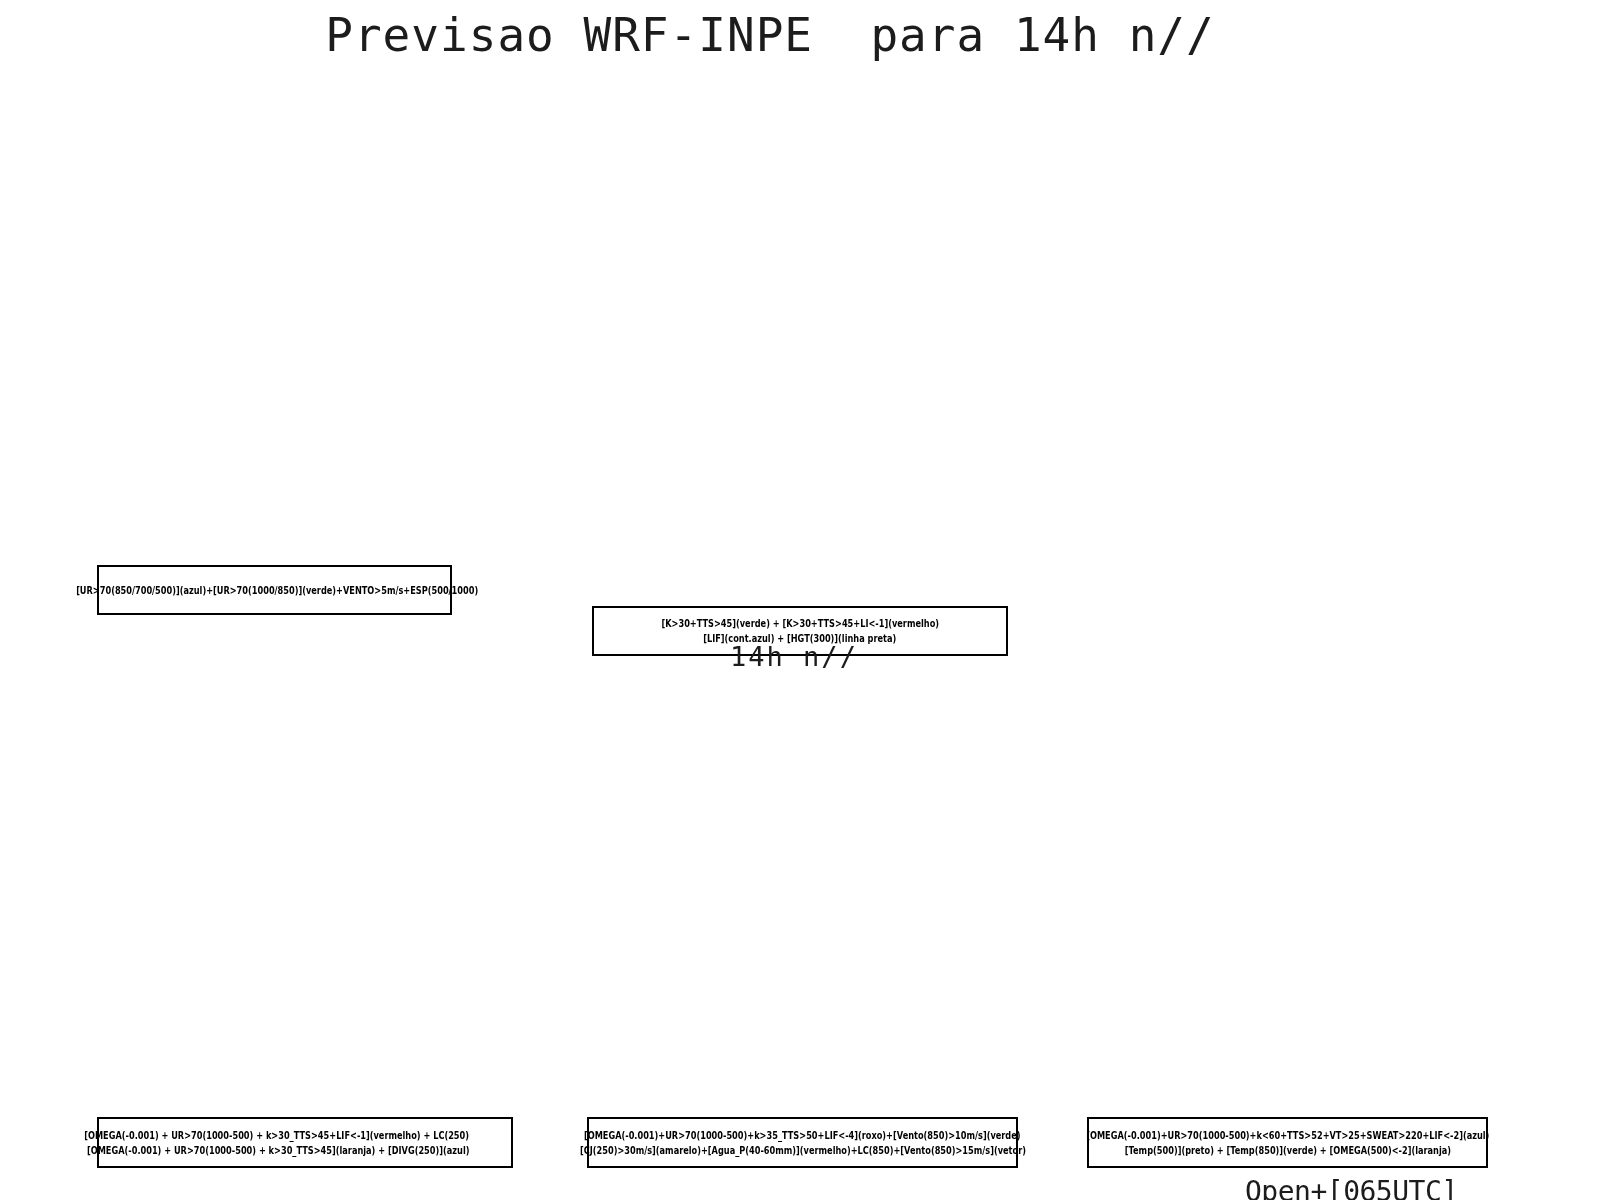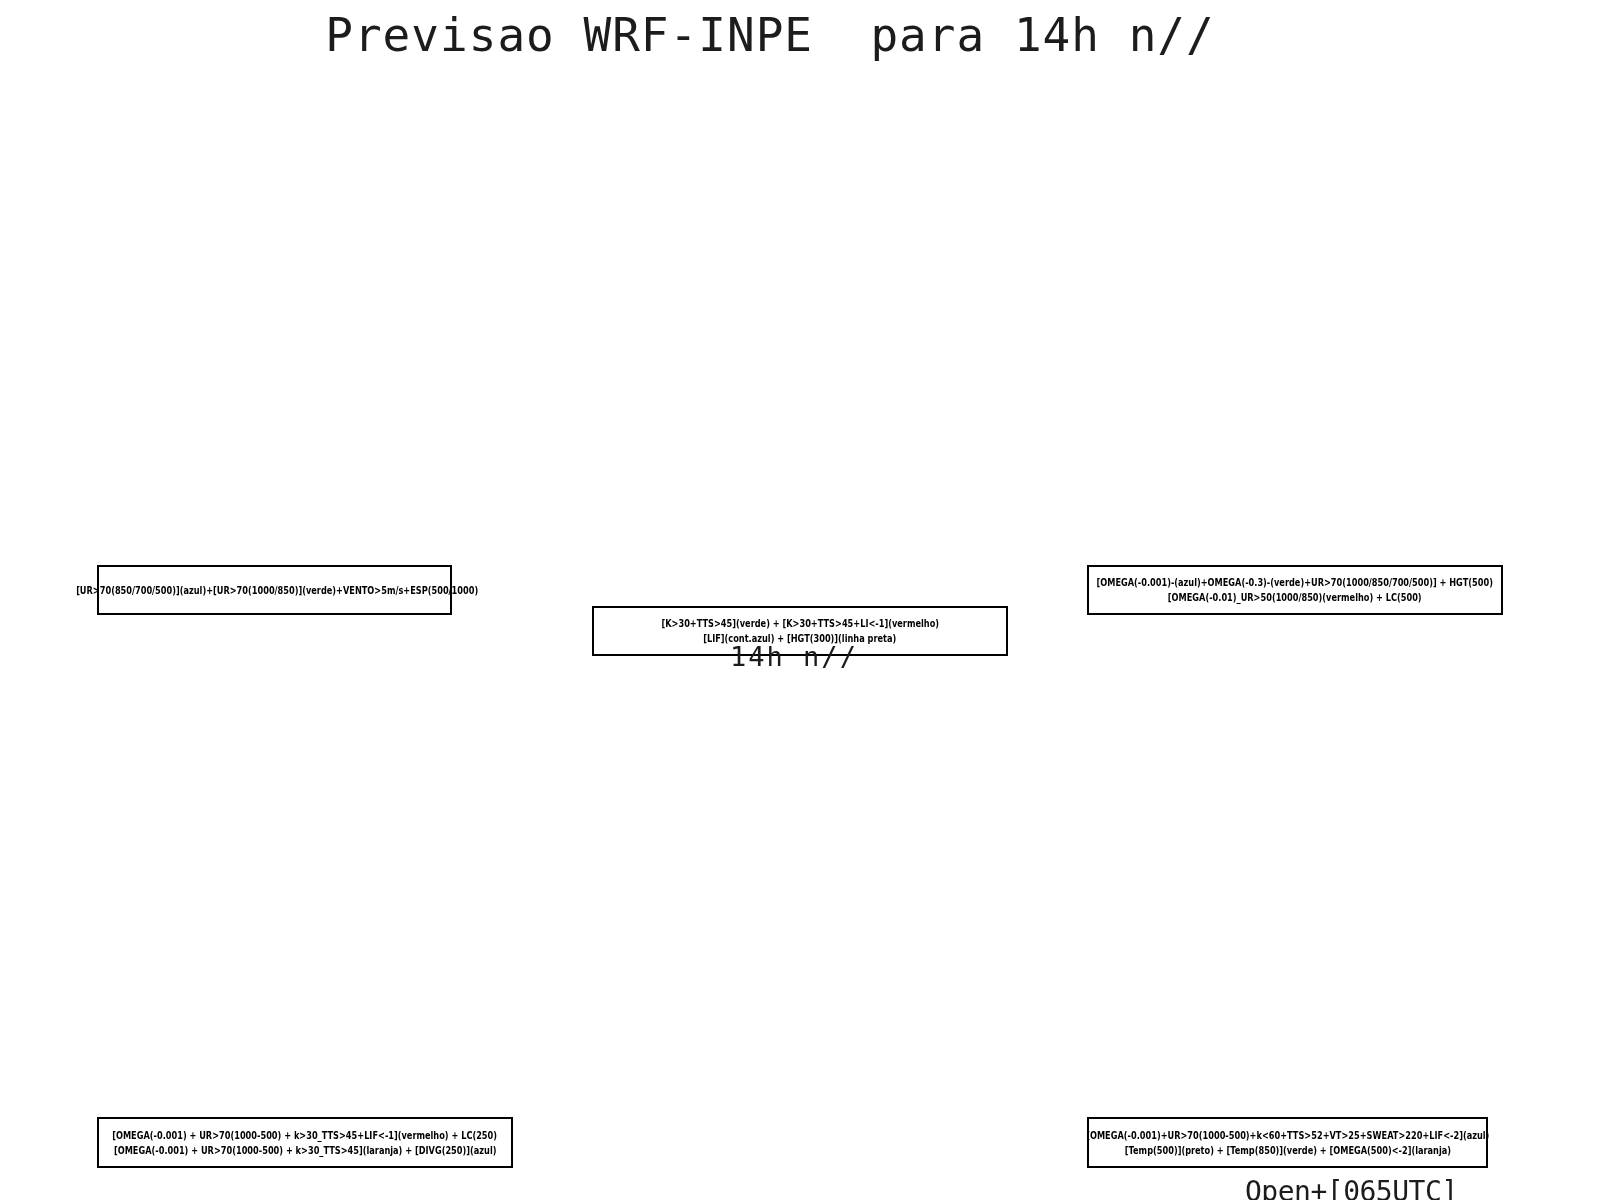--- a/index.html
+++ b/index.html
@@ -67,52 +67,52 @@
     overflow: visible;
   }
   .legend-box .line {
     transform: scaleX(0.82);
     transform-origin: 50% 50%;
   }
 
   #box-r1c1 { left: 97px;  top: 565px; width: 355px; height: 50px; padding-left: 6px; }
   #box-r1c2 { left: 592px; top: 565px; width: 416px; height: 50px; margin-top: 41px; }
   #box-r1c3 { left: 1087px; top: 565px; width: 416px; height: 50px; }
-  #box-r2c1 { left: 97px;  top: 1117px; width: 416px; height: 51px; }
+  #box-r2c1 { left: 97px;  top: 1117px; width: 416px; height: 51px; align-items: flex-end; }
   #box-r2c2 { left: 587px; top: 1117px; width: 431px; height: 51px; }
   #box-r2c3 { left: 1087px; top: 1117px; width: 401px; height: 51px; }
 </style>
 </head>
 <body>
 
 <div class="page">
 
   <div class="title">Previsao WRF-INPE  para 14h n//</div>
 
   <div id="box-r1c1" class="legend-box">
     <div class="line">[UR&gt;70(850/700/500)](azul)+[UR&gt;70(1000/850)](verde)+VENTO&gt;5m/s+ESP(500/1000)</div>
   </div>
 
   <div id="box-r1c2" class="legend-box">
     <div class="line">[K&gt;30+TTS&gt;45](verde)  +  [K&gt;30+TTS&gt;45+LI&lt;-1](vermelho)</div>
     <div class="line">[LIF](cont.azul)  +  [HGT(300)](linha  preta)</div>
   </div>
 
-  <div id="box-r1c3" class="legend-box">
-    <div class="line">[OMEGA(-0.001)-(azul)+OMEGA(-0.3)-(verde)+UR&gt;70(1000/850/700/500)]  +  HGT(500)</div>
-    <div class="line">[OMEGA(-0.01)_UR&gt;50(1000/850)(vermelho)  +  LC(500)</div>
-  </div>
 
   <div class="panel-label">14h n//</div>
 
   <div id="box-r2c1" class="legend-box">
     <div class="line">[OMEGA(-0.001)  +  UR&gt;70(1000-500)  +  k&gt;30_TTS&gt;45+LIF&lt;-1](vermelho)  +  LC(250)</div>
     <div class="line">[OMEGA(-0.001)  +  UR&gt;70(1000-500)  +  k&gt;30_TTS&gt;45](laranja)  +  [DIVG(250)](azul)</div>
   </div>
 
+  <div id="box-r2c2" class="legend-box">
+    <div class="line">[OMEGA(-0.001)+UR&gt;70(1000-500)+k&gt;35_TTS&gt;50+LIF&lt;-4](roxo)+[Vento(850)&gt;10m/s](verde)</div>
+    <div class="line">[CJ(250)&gt;30m/s](amarelo)+[Agua_P(40-60mm)](vermelho)+LC(850)+[Vento(850)&gt;15m/s](vetor)</div>
+  </div>
 
   <div id="box-r2c3" class="legend-box">
     <div class="line">[OMEGA(-0.001)+UR&gt;70(1000-500)+k&lt;60+TTS&gt;52+VT&gt;25+SWEAT&gt;220+LIF&lt;-2](azul)</div>
     <div class="line">[Temp(500)](preto)  +  [Temp(850)](verde)  +  [OMEGA(500)&lt;-2](laranja)</div>
   </div>
 
   <div class="footer-label">Open+[065UTC]</div>
 
 </div>
 

